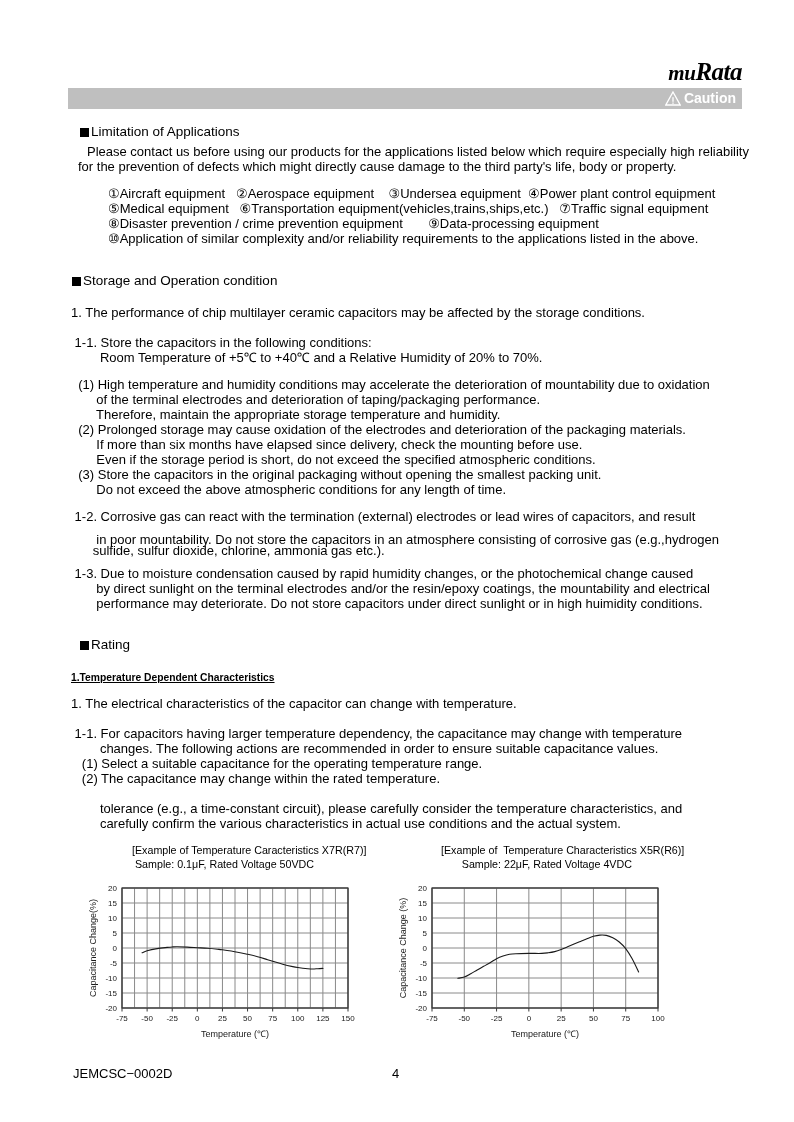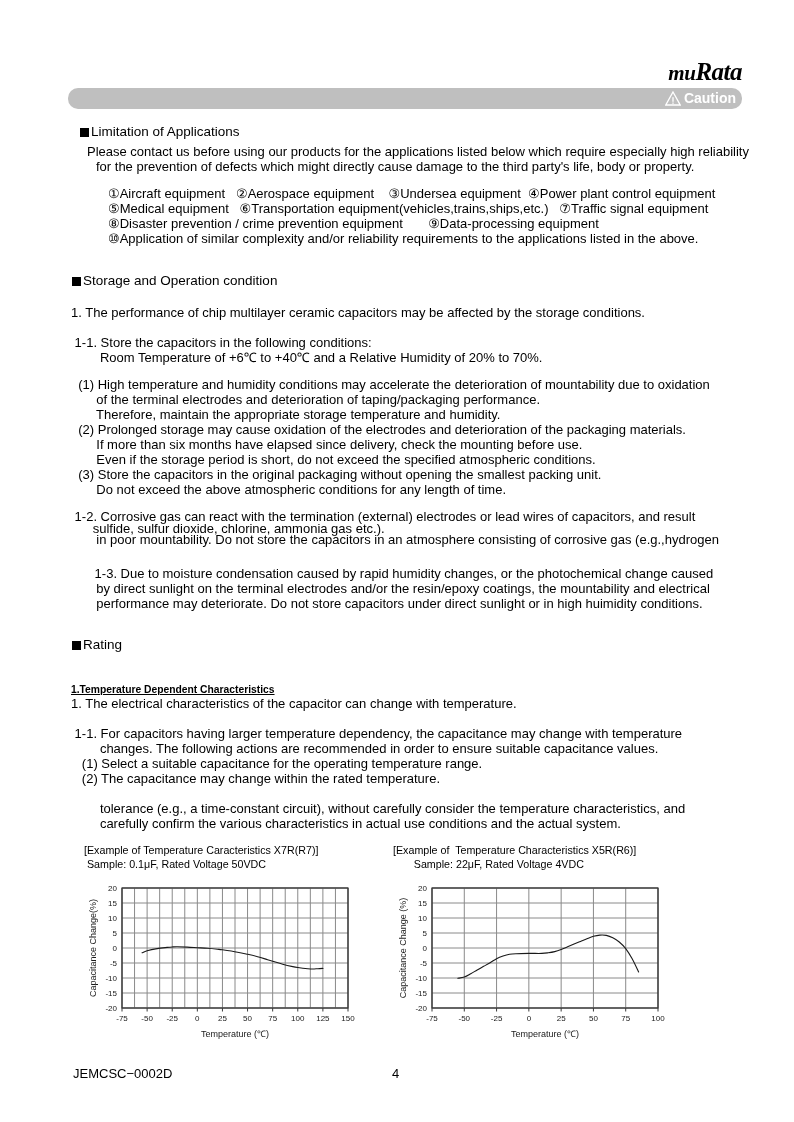--- a/index.html
+++ b/index.html
@@ -37,21 +37,20 @@
   }
   .logo .r { font-size: 25px; }
 
   .caution-bar {
     position: absolute;
     left: 68px;
     top: 88px;
     width: 674px;
     height: 21px;
     background: #bfbfbf;
-    border-radius: 10px;
   }
   .caution-label {
     position: absolute;
     right: 6px;
     top: 2px;
     display: flex;
     align-items: center;
     gap: 3px;
     color: #ffffff;
     font-size: 14px;
@@ -80,32 +79,32 @@
     line-height: 15.2px;
     white-space: pre;
   }
   .txt-u {
     position: absolute;
     font-size: 10.3px;
     font-weight: bold;
     line-height: 15px;
     white-space: pre;
     text-decoration: underline;
-    margin-top: 12px;
   }
   .footer-txt {
     position: absolute;
     font-size: 13px;
     white-space: pre;
   }
   .chart-cap {
     position: absolute;
     font-size: 10.7px;
     line-height: 14.5px;
     white-space: pre;
+    margin-left: 48px;
   }
   .chart-svg { position: absolute; }
 </style>
 </head>
 <body>
 
 <div class="page">
 
   <div class="logo"><span>mu</span><span class="r">Rata</span></div>
 
@@ -116,62 +115,62 @@
         <rect x="7.35" y="6.2" width="1.3" height="4.6" fill="#ffffff"></rect>
         <rect x="7.35" y="11.5" width="1.3" height="1.3" fill="#ffffff"></rect>
       </svg>
       <span>Caution</span>
     </div>
   </div>
 
   <div class="sec-head" style="left:80px; top:124px;"><span class="sq"></span><span>Limitation of Applications</span></div>
 
   <div class="txt" style="left:87px; top:144px;">Please contact us before using our products for the applications listed below which require especially high reliability</div>
-  <div class="txt" style="left:96px; top:159px;text-align:right;">for the prevention of defects which might directly cause damage to the third party's life, body or property.</div>
+  <div class="txt" style="left:78px; top:159px;text-align:right;">for the prevention of defects which might directly cause damage to the third party's life, body or property.</div>
 
   <div class="txt" style="left:108px; top:186px;">①Aircraft equipment   ②Aerospace equipment    ③Undersea equipment  ④Power plant control equipment</div>
   <div class="txt" style="left:108px; top:201px;">⑤Medical equipment   ⑥Transportation equipment(vehicles,trains,ships,etc.)   ⑦Traffic signal equipment</div>
   <div class="txt" style="left:108px; top:216px;">⑧Disaster prevention / crime prevention equipment       ⑨Data-processing equipment</div>
   <div class="txt" style="left:108px; top:231px;">⑩Application of similar complexity and/or reliability requirements to the applications listed in the above.</div>
 
   <div class="sec-head" style="left:72px; top:273px;"><span class="sq"></span><span>Storage and Operation condition</span></div>
 
   <div class="txt" style="left:71px; top:305px;text-align:right;">1. The performance of chip multilayer ceramic capacitors may be affected by the storage conditions.</div>
 
   <div class="txt" style="left:71px; top:335px;"> 1-1. Store the capacitors in the following conditions:</div>
-  <div class="txt" style="left:71px; top:350px;">        Room Temperature of +6℃ to +40℃ and a Relative Humidity of 20% to 70%.</div>
+  <div class="txt" style="left:71px; top:350px;">        Room Temperature of +5℃ to +40℃ and a Relative Humidity of 20% to 70%.</div>
 
   <div class="txt" style="left:71px; top:377px;">  (1) High temperature and humidity conditions may accelerate the deterioration of mountability due to oxidation</div>
   <div class="txt" style="left:71px; top:392px;">       of the terminal electrodes and deterioration of taping/packaging performance.</div>
   <div class="txt" style="left:71px; top:407px;">       Therefore, maintain the appropriate storage temperature and humidity.</div>
   <div class="txt" style="left:71px; top:422px;">  (2) Prolonged storage may cause oxidation of the electrodes and deterioration of the packaging materials.</div>
   <div class="txt" style="left:71px; top:437px;">       If more than six months have elapsed since delivery, check the mounting before use.</div>
   <div class="txt" style="left:71px; top:452px;">       Even if the storage period is short, do not exceed the specified atmospheric conditions.</div>
   <div class="txt" style="left:71px; top:467px;">  (3) Store the capacitors in the original packaging without opening the smallest packing unit.</div>
   <div class="txt" style="left:71px; top:482px;">       Do not exceed the above atmospheric conditions for any length of time.</div>
 
   <div class="txt" style="left:71px; top:509px;"> 1-2. Corrosive gas can react with the termination (external) electrodes or lead wires of capacitors, and result</div>
   <div class="txt" style="left:71px; top:524px;margin-top:8px;">       in poor mountability. Do not store the capacitors in an atmosphere consisting of corrosive gas (e.g.,hydrogen</div>
-  <div class="txt" style="left:71px; top:521px;text-align:center;">      sulfide, sulfur dioxide, chlorine, ammonia gas etc.).</div>
-
-  <div class="txt" style="left:71px; top:566px;margin-left:20px;"> 1-3. Due to moisture condensation caused by rapid humidity changes, or the photochemical change caused</div>
+  <div class="txt" style="left:71px; top:543px;text-align:center;">      sulfide, sulfur dioxide, chlorine, ammonia gas etc.).</div>
+
+  <div class="txt" style="left:71px; top:566px;"> 1-3. Due to moisture condensation caused by rapid humidity changes, or the photochemical change caused</div>
   <div class="txt" style="left:71px; top:581px;">       by direct sunlight on the terminal electrodes and/or the resin/epoxy coatings, the mountability and electrical</div>
   <div class="txt" style="left:71px; top:596px;">       performance may deteriorate. Do not store capacitors under direct sunlight or in high huimidity conditions.</div>
 
-  <div class="sec-head" style="left:72px; top:637px;"><span class="sq"></span><span>Rating</span></div>
+  <div class="sec-head" style="left:80px; top:637px;"><span class="sq"></span><span>Rating</span></div>
 
   <div class="txt-u" style="left:71px; top:670px;">1.Temperature Dependent Characteristics</div>
 
   <div class="txt" style="left:71px; top:696px;">1. The electrical characteristics of the capacitor can change with temperature.</div>
 
   <div class="txt" style="left:71px; top:726px;"> 1-1. For capacitors having larger temperature dependency, the capacitance may change with temperature</div>
   <div class="txt" style="left:71px; top:741px;">        changes. The following actions are recommended in order to ensure suitable capacitance values.</div>
   <div class="txt" style="left:71px; top:756px;">   (1) Select a suitable capacitance for the operating temperature range.</div>
   <div class="txt" style="left:71px; top:771px;">   (2) The capacitance may change within the rated temperature.</div>
-  <div class="txt" style="left:71px; top:801px;">        tolerance (e.g., a time-constant circuit), without carefully consider the temperature characteristics, and</div>
+  <div class="txt" style="left:71px; top:801px;">        tolerance (e.g., a time-constant circuit), please carefully consider the temperature characteristics, and</div>
   <div class="txt" style="left:71px; top:816px;">        carefully confirm the various characteristics in actual use conditions and the actual system.</div>
 
   <div class="chart-cap" style="left:84px; top:843px;">[Example of Temperature Caracteristics X7R(R7)]</div>
   <div class="chart-cap" style="left:84px; top:857px;"> Sample: 0.1μF, Rated Voltage 50VDC</div>
 
   <div class="chart-cap" style="left:393px; top:843px;text-align:center;">[Example of  Temperature Characteristics X5R(R6)]</div>
   <div class="chart-cap" style="left:393px; top:857px;">       Sample: 22μF, Rated Voltage 4VDC</div>
 
   <svg class="chart-svg" id="chart-0" style="left:60px; top:878px;" width="300" height="170" viewBox="0 0 300 170">
       <g>

